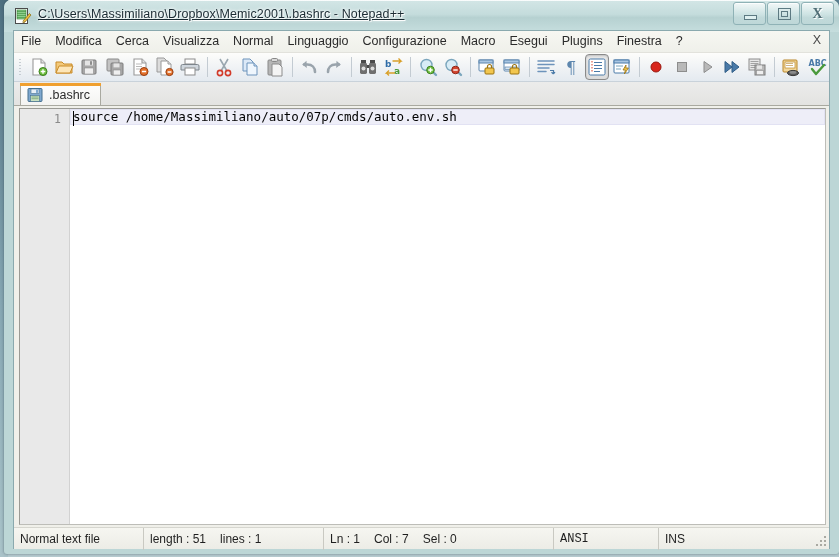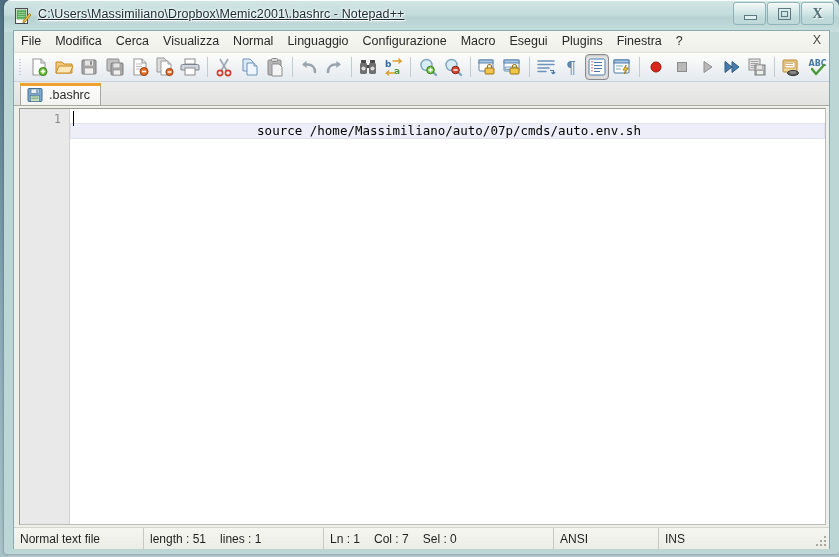--- a/index.html
+++ b/index.html
@@ -239,23 +239,22 @@
     font-size: 11.5px;
     color: #8a8a8a;
     text-align: right;
     padding-right: 8px;
     line-height: 16px;
     height: 16px;
   }
   .code-area {
     flex: 1 1 auto;
     position: relative;
-    padding-top: 14px;
+    padding-top: 0;
     background: #ffffff;
-    text-align: center;
   }
   .code-line {
     height: 16px;
     line-height: 16px;
     font-family: "DejaVu Sans Mono", monospace;
     font-size: 12.5px;
     color: #000000;
     white-space: pre;
     padding-left: 3px;
     background: #eeeef8;
@@ -648,19 +647,19 @@
       <div class="sb-cell" style="width:130px;">Normal text file</div>
       <div class="sb-cell" style="width:180px;">
         <span class="sb-sub">length : 51</span>
         <span>lines : 1</span>
       </div>
       <div class="sb-cell" style="width:230px;text-align:center;">
         <span class="sb-sub">Ln : 1</span>
         <span class="sb-sub">Col : 7</span>
         <span>Sel : 0</span>
       </div>
-      <div class="sb-cell" style="width:105px;">ANSI</div>
+      <div class="sb-cell" style="width:105px;font-family:Liberation Mono, monospace;">ANSI</div>
       <div class="sb-cell last" style="width:55px;">INS</div>
       <span class="sb-grip"></span>
     </div>
 
   </div>
 </div>
 
 </body></html>

